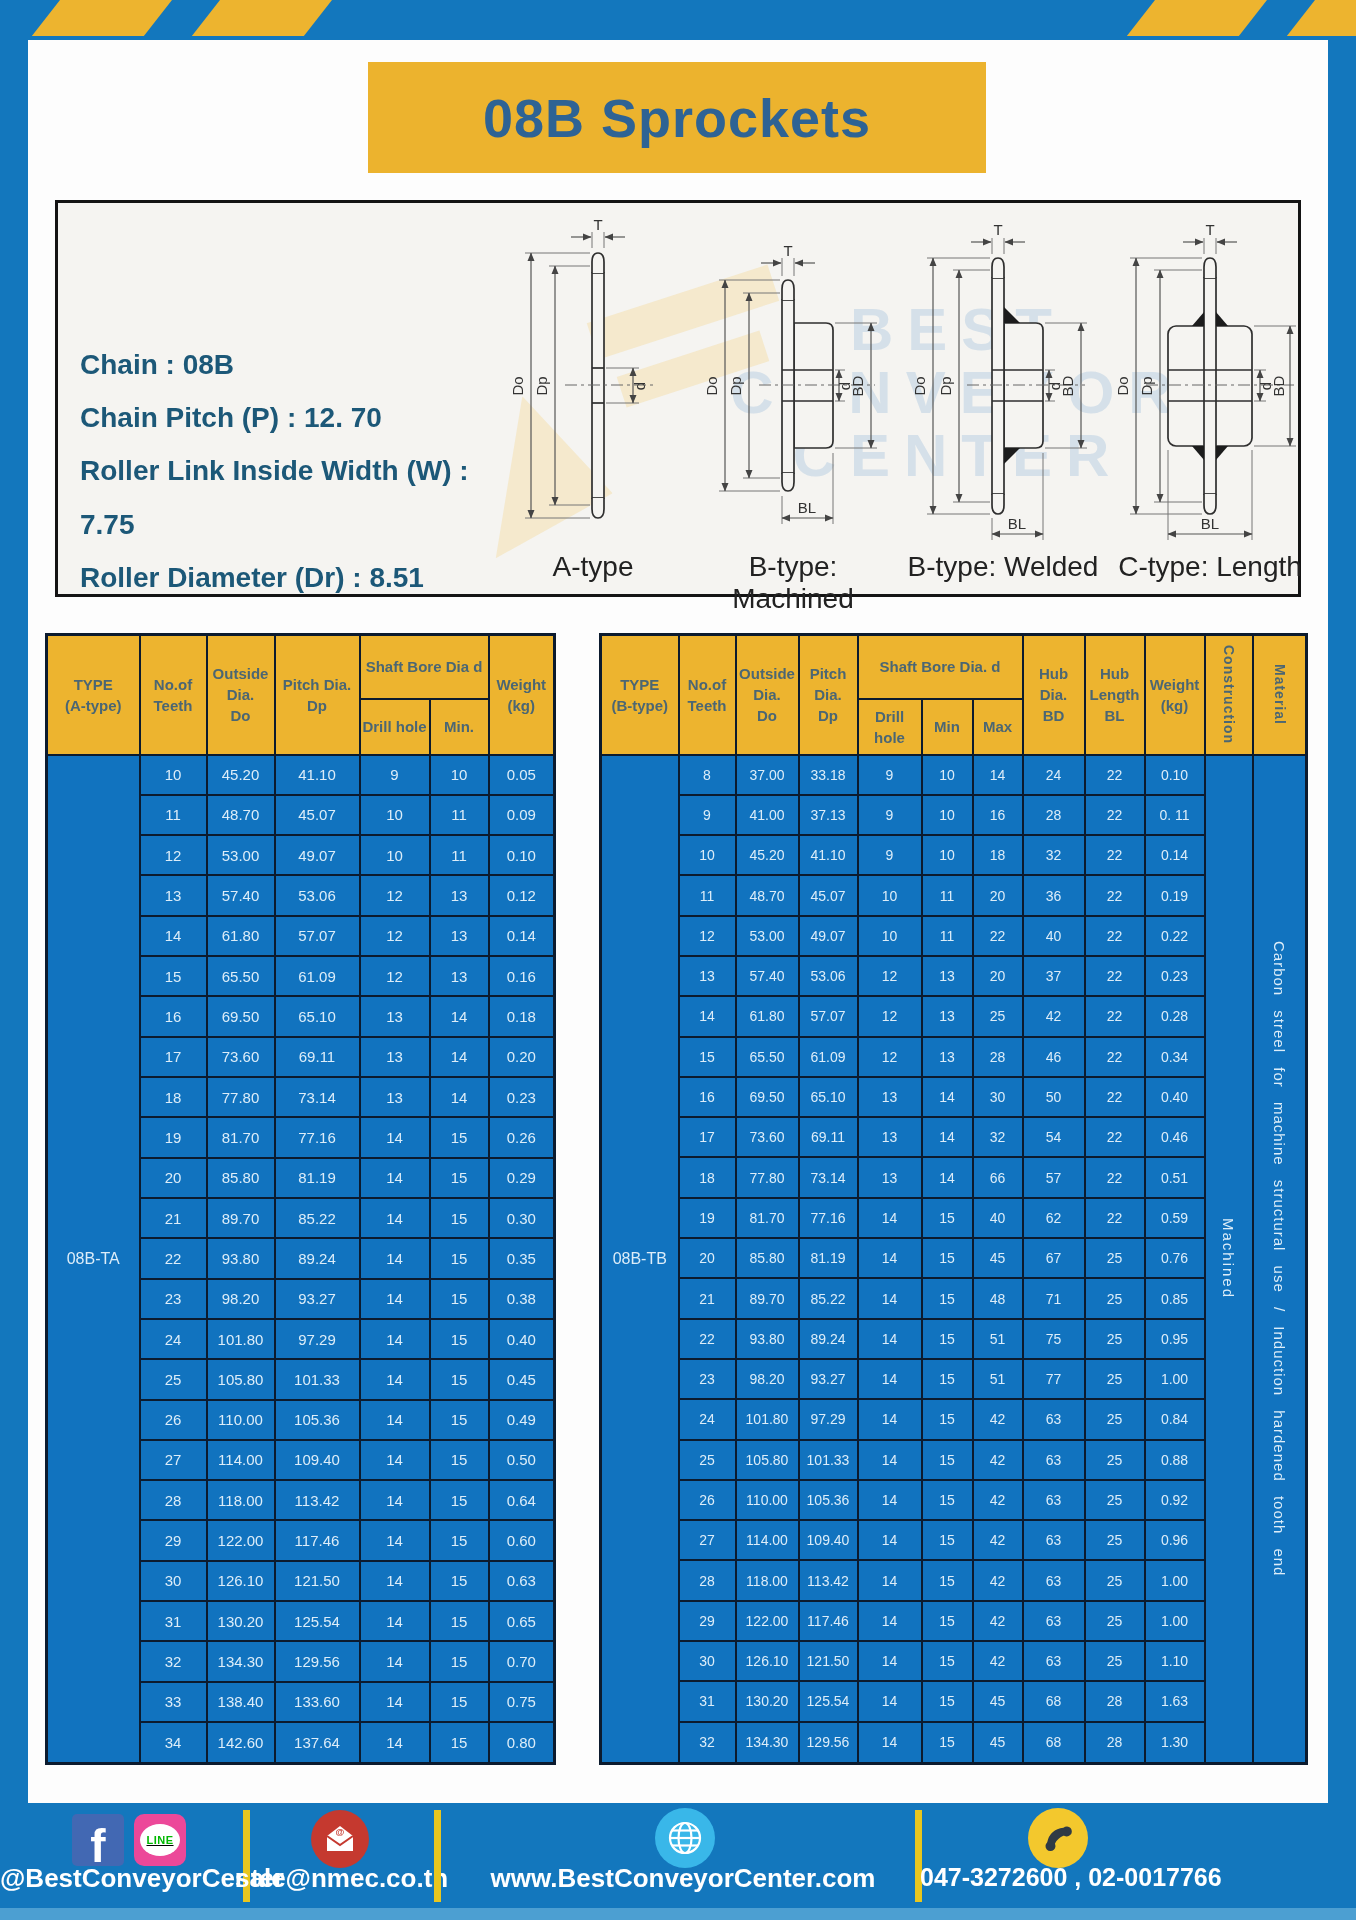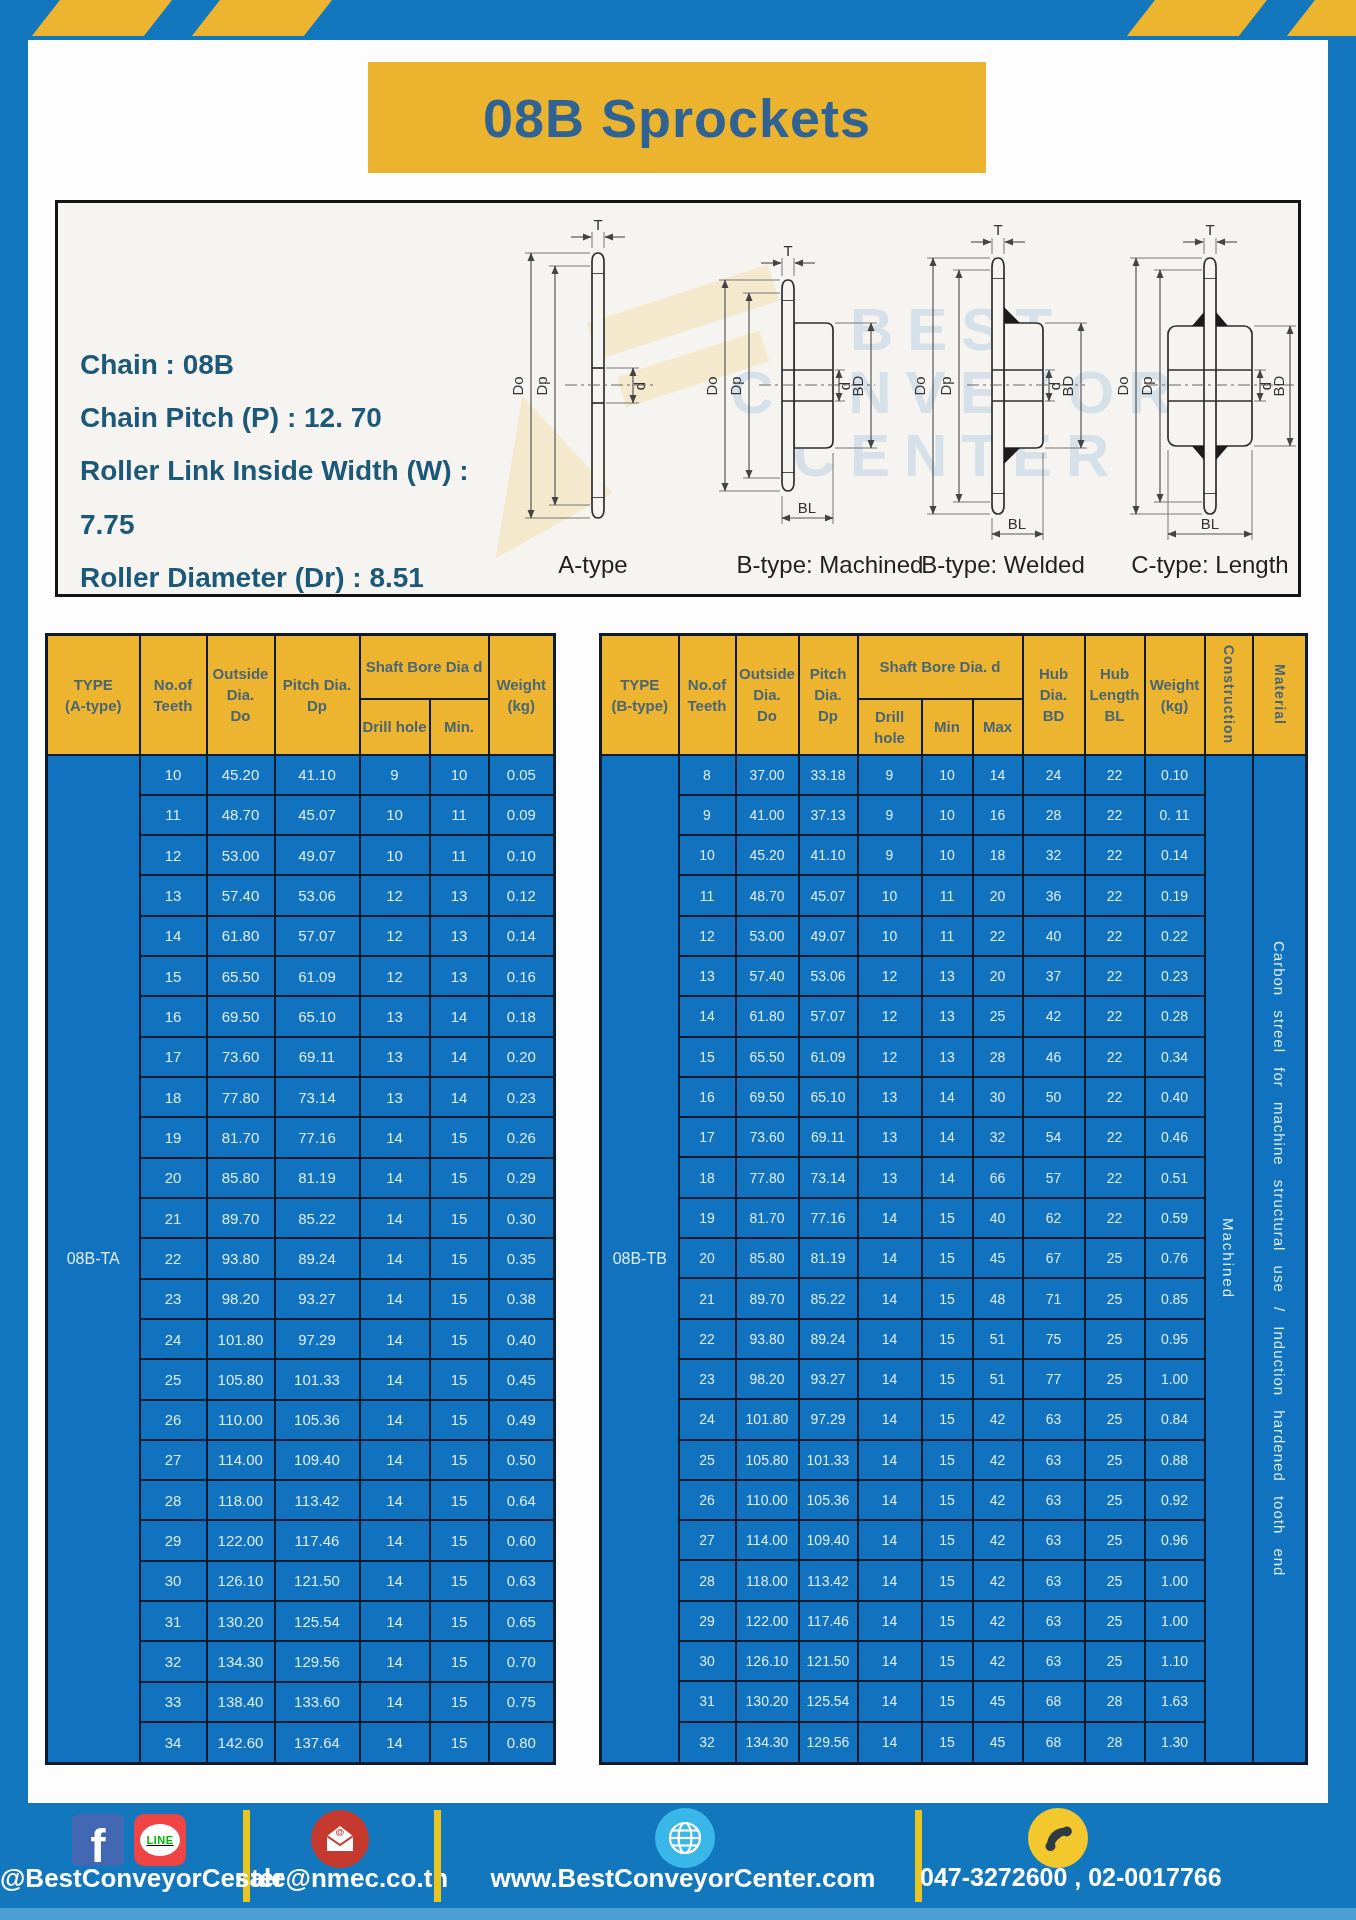--- a/index.html
+++ b/index.html
@@ -13,21 +13,21 @@
   
   .title-box{position:absolute;left:368px;top:62px;width:618px;height:111px;background:#ecb32e;display:flex;align-items:center;justify-content:center;}
   .title-box span{font-size:54px;font-weight:bold;color:#2e6394;letter-spacing:1px;}
   
   .diagram-box{position:absolute;left:55px;top:200px;width:1246px;height:397px;background:#f5f4f1;border:3px solid #141414;box-sizing:border-box;}
   .watermark{position:absolute;left:620px;top:95px;width:560px;text-align:center;color:rgba(140,180,215,0.30);font-weight:bold;line-height:1.05;pointer-events:none;}
   .watermark div{font-size:60px;letter-spacing:14px;}
   .wm-swoosh{position:absolute;background:rgba(245,205,110,0.28);pointer-events:none;}
   .specs{position:absolute;left:22px;top:135px;width:420px;color:#1c5878;font-weight:bold;font-size:28px;line-height:1.9;}
   .diagram{position:absolute;top:15px;width:200px;height:330px;}
-  .caption{position:absolute;top:348px;width:200px;text-align:center;font-size:24px;color:#222;}
+  .caption{position:absolute;top:348px;width:200px;text-align:center;font-size:28px;color:#222;}
   .diagram svg{width:200px;height:330px;}
   .dim{stroke:#555;stroke-width:1.2;fill:none;}
   .ext{stroke:#777;stroke-width:1;fill:none;}
   .shape{stroke:#2e2e2e;stroke-width:1.7;fill:#f5f4f1;}
   .weld{fill:#1c1c1c;stroke:none;}
   .cline{stroke:#666;stroke-width:1;stroke-dasharray:12 4 3 4;fill:none;}
   .dlabel{font-size:15px;fill:#333;font-family:"Liberation Sans",sans-serif;}
   
   table.spec-tbl{position:absolute;border-collapse:collapse;table-layout:fixed;background:#1173bf;border:3px solid #0c1b2e;}
   .spec-tbl th,.spec-tbl td{border:2px solid #0c1b2e;text-align:center;vertical-align:middle;padding:0;overflow:hidden;}
@@ -39,21 +39,21 @@
   th.vert{writing-mode:vertical-rl;text-orientation:mixed;letter-spacing:1px;font-size:14px;}
   td.vert-cell{writing-mode:vertical-rl;text-orientation:mixed;letter-spacing:2px;font-size:15px !important;}
   td.material-cell{word-spacing:9px;letter-spacing:1px;}
   
   .footer{position:absolute;left:0;top:1803px;width:1356px;height:117px;background:#1377bd;}
   .footer-strip{position:absolute;left:0;top:1908px;width:1356px;height:12px;background:#4c9fd2;}
   .ftext{position:absolute;top:1863px;color:#ffffff;font-weight:bold;font-size:26px;text-align:center;white-space:nowrap;}
   .fdiv{position:absolute;top:1810px;width:7px;height:92px;background:#e8c61f;}
   .fb-icon{position:absolute;left:72px;top:1814px;width:52px;height:52px;background:#4268b3;border-radius:5px;display:flex;align-items:flex-end;justify-content:center;overflow:hidden;}
   .fb-icon span{color:#fff;font-weight:bold;font-size:46px;line-height:0.82;}
-  .line-icon{position:absolute;left:134px;top:1814px;width:52px;height:52px;background:#ef4444;border-radius:10px;display:flex;align-items:center;justify-content:center;text-decoration:underline;}
+  .line-icon{position:absolute;left:134px;top:1814px;width:52px;height:52px;background:#ec4899;border-radius:10px;display:flex;align-items:center;justify-content:center;text-decoration:underline;}
   .line-bubble{width:40px;height:32px;background:#fff;border-radius:50%;display:flex;align-items:center;justify-content:center;}
   .line-bubble span{color:#00b900;font-weight:bold;font-size:11px;letter-spacing:0.5px;}
   .circle-icon{position:absolute;border-radius:50%;display:flex;align-items:center;justify-content:center;}
 </style>
 </head>
 <body>
 
 <div class="canvas">
 
   <div class="stripe-band">
@@ -153,21 +153,21 @@
           <line class="ext" x1="140" y1="235" x2="140" y2="306"></line>
         <line class="dim" x1="89" y1="300" x2="140" y2="300" marker-start="url(#as)" marker-end="url(#ae)"></line>
         <text class="dlabel" x="95" y="38" text-anchor="middle">T</text>
         <text class="dlabel" x="24" y="168" text-anchor="middle" transform="rotate(-90 24 168)">Do</text>
         <text class="dlabel" x="48" y="168" text-anchor="middle" transform="rotate(-90 48 168)">Dp</text>
         <text class="dlabel" x="157" y="168" text-anchor="middle" transform="rotate(-90 157 168)">d</text>
         <text class="dlabel" x="170" y="168" text-anchor="middle" transform="rotate(-90 170 168)">BD</text>
         <text class="dlabel" x="114" y="295" text-anchor="middle">BL</text>
       </svg>
     </div>
-    <div class="caption" style="left:672px">B-type: Machined</div>
+    <div class="caption" style="left:635px">B-type: Machined</div>
 
     <div class="diagram" style="left:845px">
       <svg viewBox="0 0 200 330">
         <line class="ext" x1="24" y1="40" x2="87" y2="40"></line>
           <line class="ext" x1="24" y1="296" x2="87" y2="296"></line>
         <line class="dim" x1="30" y1="40" x2="30" y2="296" marker-start="url(#as)" marker-end="url(#ae)"></line>
         <line class="ext" x1="50" y1="52" x2="87" y2="52"></line>
           <line class="ext" x1="50" y1="284" x2="87" y2="284"></line>
         <line class="dim" x1="56" y1="52" x2="56" y2="284" marker-start="url(#as)" marker-end="url(#ae)"></line>
         <path class="shape" d="M101,105 L133,105 Q140,105 140,112 L140,223 Q140,230 133,230 L101,230 Z"></path>

